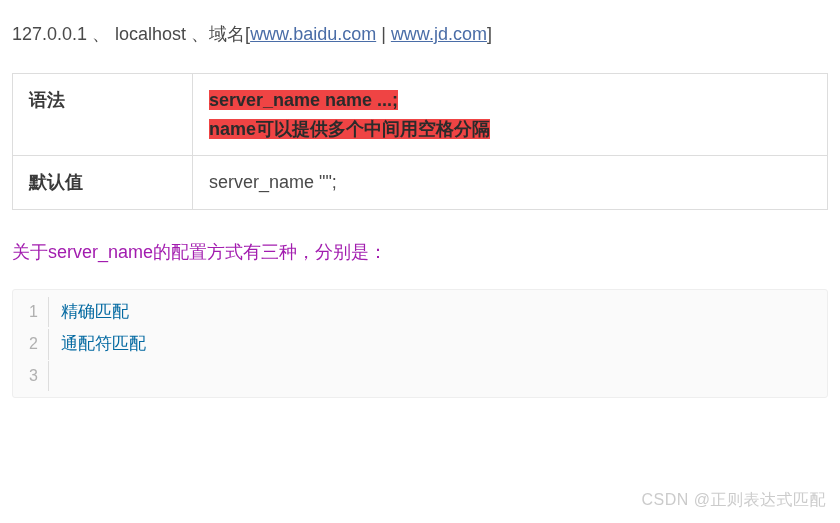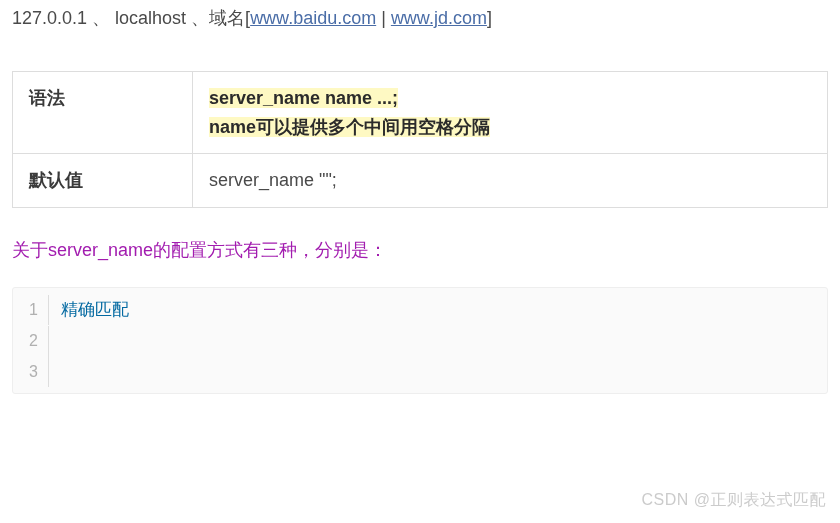--- a/index.html
+++ b/index.html
@@ -6,42 +6,42 @@
     body {
       font-family: -apple-system, BlinkMacSystemFont, "Segoe UI", "PingFang SC", "Hiragino Sans GB", "Microsoft YaHei", sans-serif;
       font-size: 18px;
       color: #4a4a4a;
       background: #fff;
       width: 840px;
       padding: 0 12px 20px 12px;
       line-height: 1.6;
     }
     .intro-line {
-      margin-bottom: 38px;
+      margin-bottom: 24px;
       color: #4a4a4a;
-      padding-top: 4px;
+      padding-top: 20px;
     }
     .intro-line a { color: #4a6da7; text-decoration: underline; }
     table {
       border-collapse: collapse;
       width: 100%;
       margin-bottom: 28px;
       padding-left: 20px;
     }
     table th, table td {
       border: 1px solid #ddd;
       padding: 12px 16px;
       text-align: left;
       vertical-align: top;
       font-size: 18px;
       color: #4a4a4a;
     }
     table th.label-col { width: 180px; font-weight: 600; color: #3a3a3a; }
     .syntax-cell { font-weight: 700; color: #2b2b2b; line-height: 1.6; }
-    .highlight { background: #fef9c3; display: inline; }
+    .highlight { background: #ef4444; display: inline; }
     .desc-line { margin-bottom: 22px; color: #a21caf; }
     .code-block {
       background: #fafafa;
       border: 1px solid #eee;
       border-radius: 3px;
       padding: 6px 0;
     }
     .code-line { display: flex; align-items: center; line-height: 1.9; }
     .code-line .ln {
       width: 36px;
@@ -88,19 +88,20 @@
 
 <p class="desc-line">关于server_name的配置方式有三种，分别是：</p>
 
 <div class="code-block">
   <div class="code-line">
     <span class="ln">1</span>
     <span class="txt">精确匹配</span>
   </div>
   <div class="code-line">
     <span class="ln">2</span>
+    <span class="txt">通配符匹配</span>
   </div>
   <div class="code-line">
     <span class="ln">3</span>
   </div>
 </div>
 
 <div class="watermark">CSDN @正则表达式匹配</div>
 
 </body></html>

